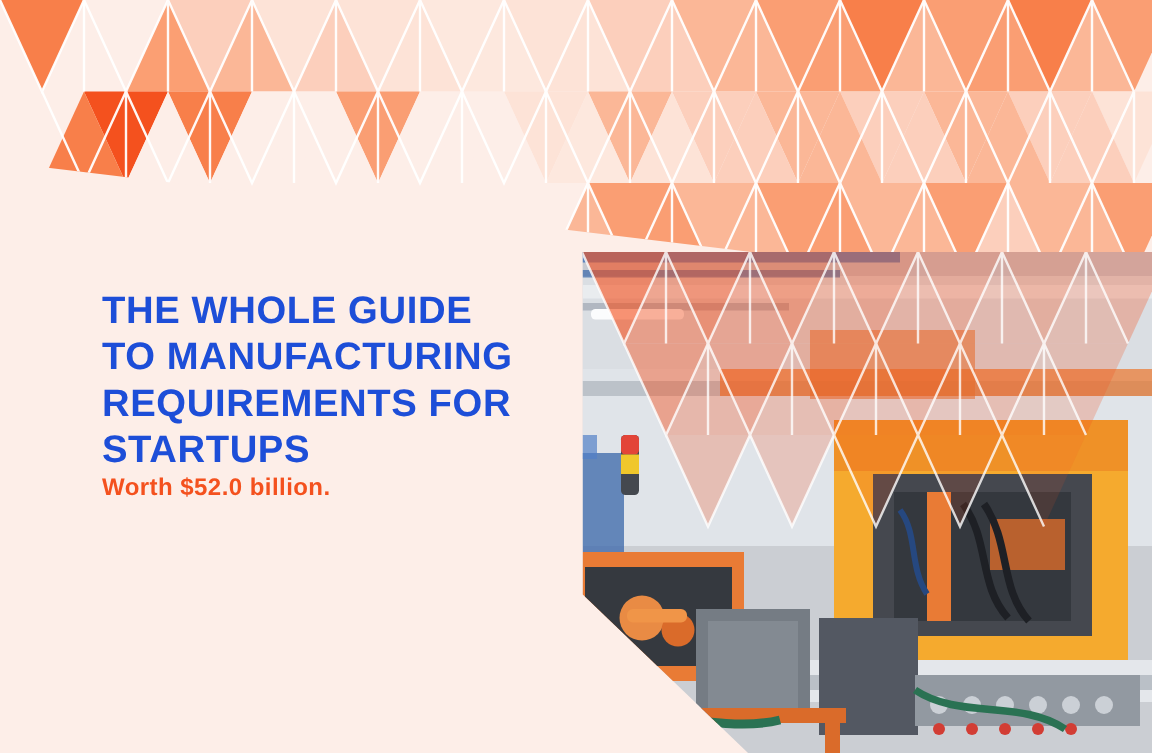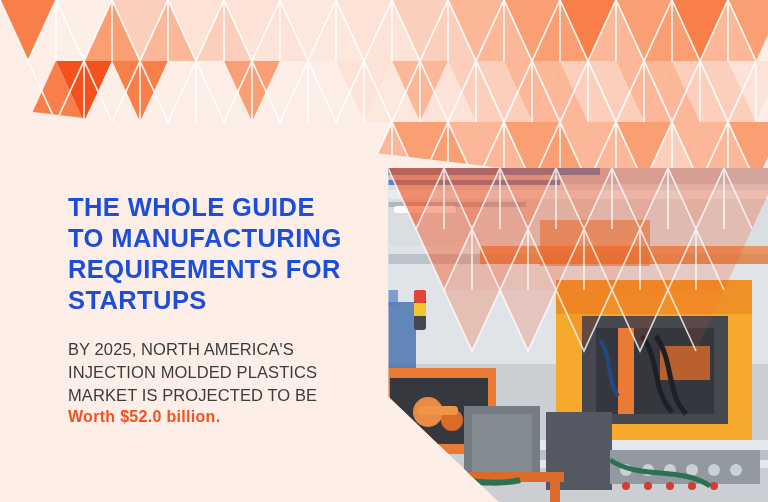--- a/index.html
+++ b/index.html
@@ -305,19 +305,16 @@
         <path d="M112,79 L112,140 M168,79 L168,140 M224,79 L224,140 M280,79 L280,140 M336,79 L336,140"></path>
       </g>
     </svg>
   </div>
 
   <div class="text-col">
     <h1 class="headline">The whole guide
 to manufacturing
 requirements for
 startups</h1>
-    <p class="subcopy">By 2025, North America's
-injection molded plastics
-market is projected to be</p>
     <span class="highlight">Worth $52.0 billion.</span>
   </div>
 
 </div>
 
 </body></html>

